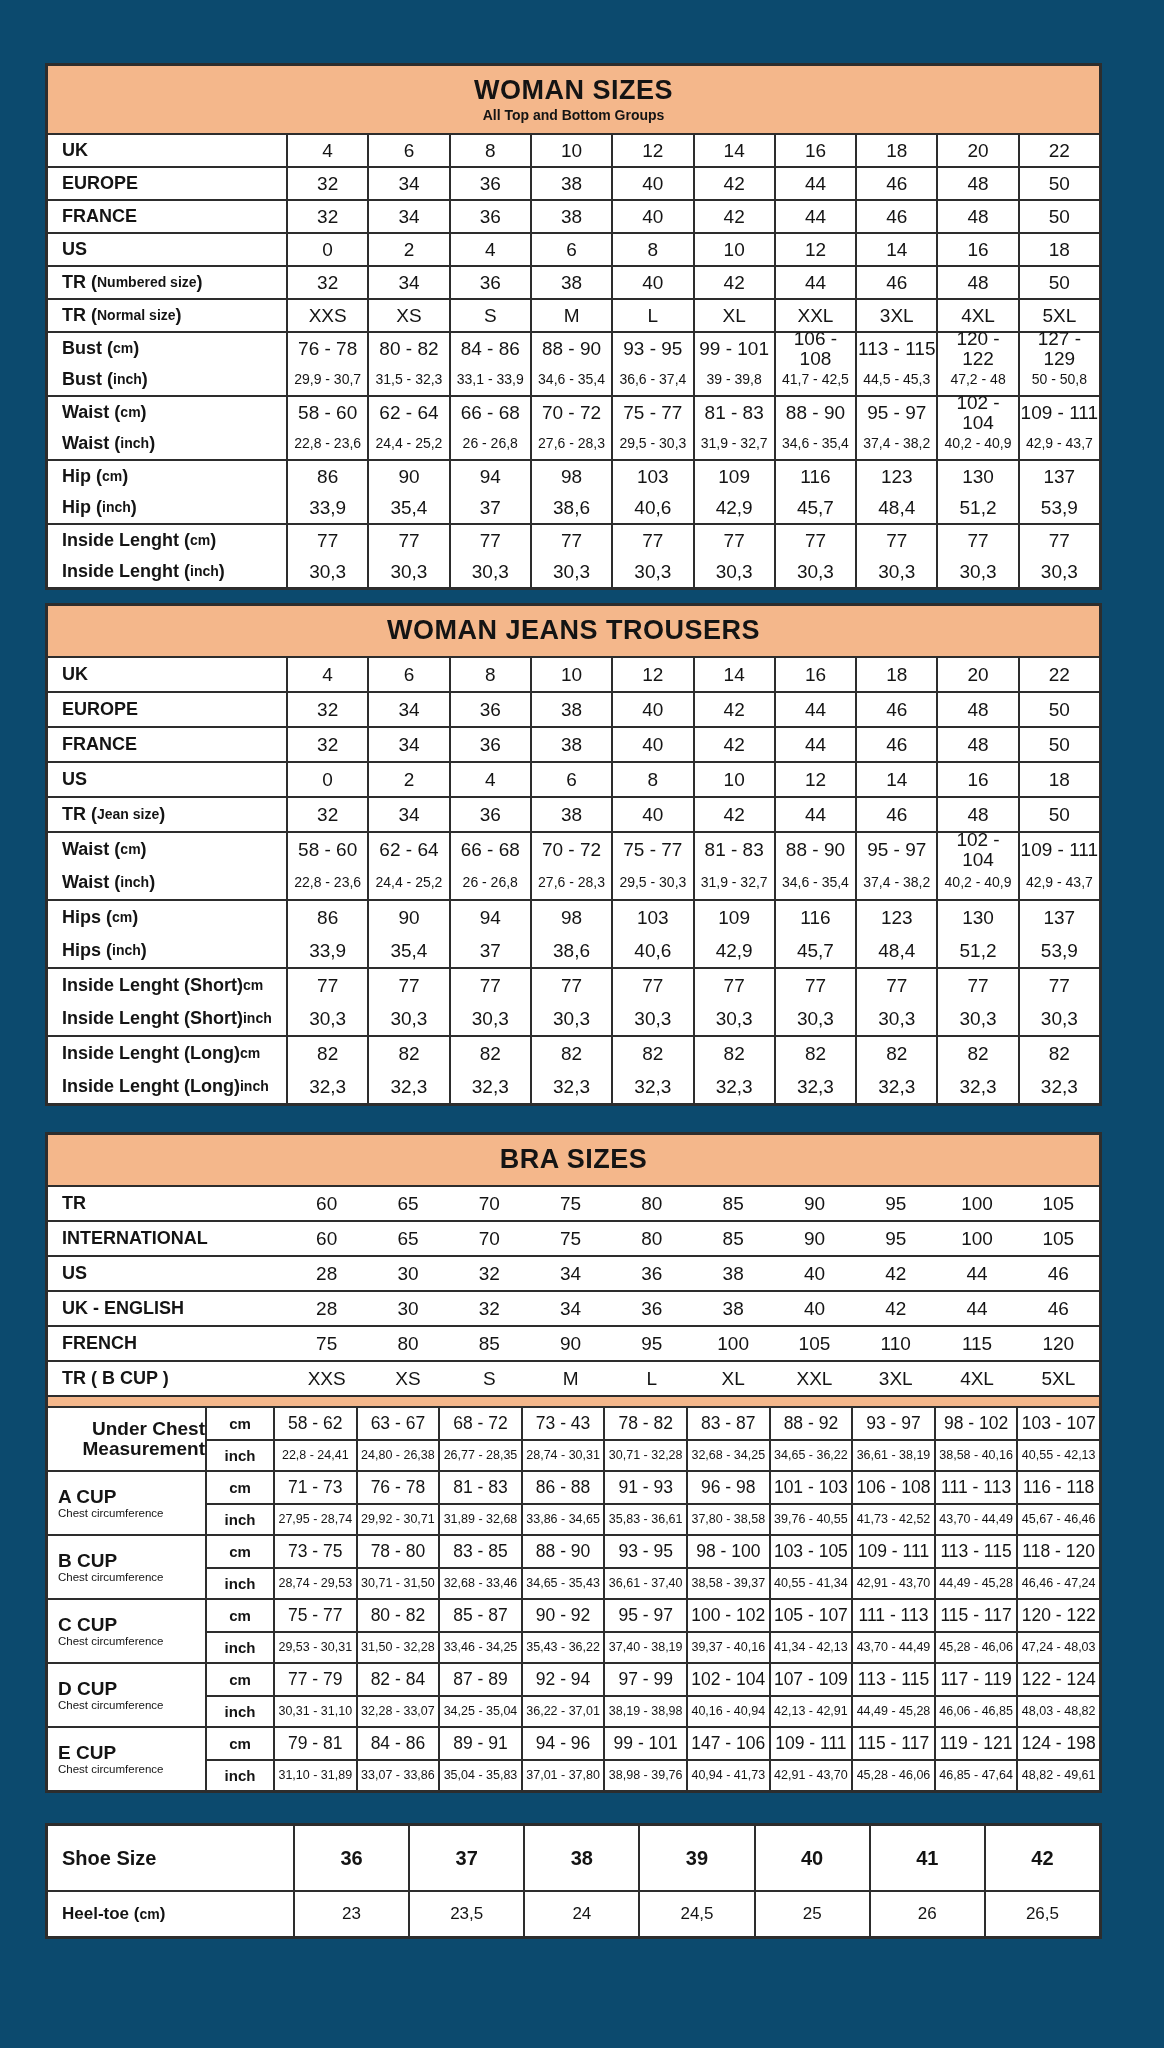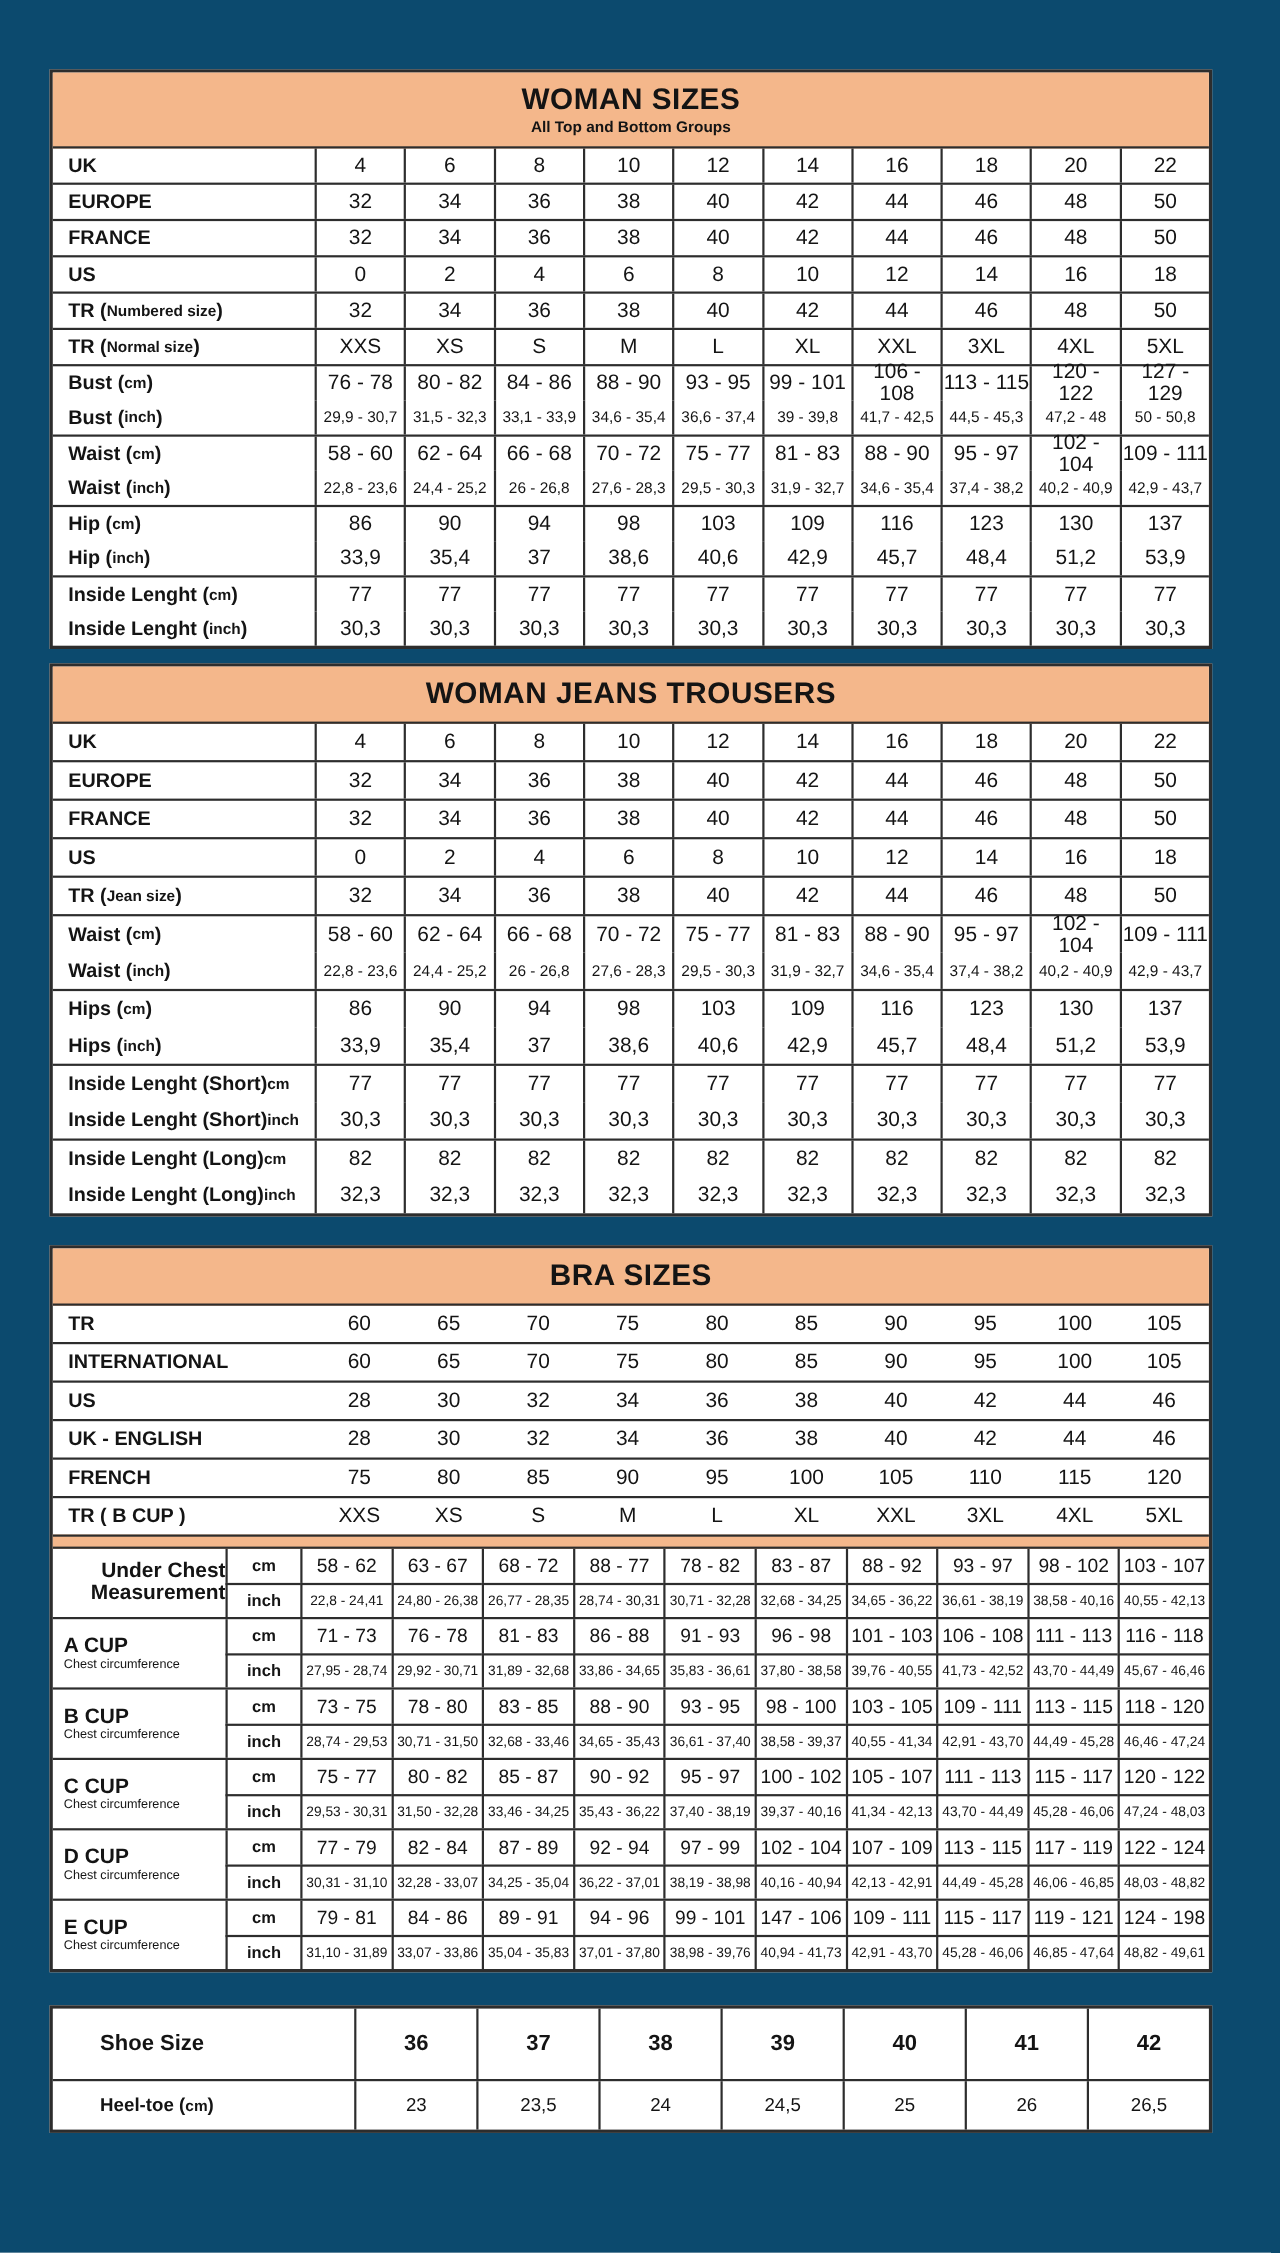--- a/index.html
+++ b/index.html
@@ -22,21 +22,21 @@
   .table-header{
     background:var(--peach);border-bottom:2px solid var(--bc);
     text-align:center;padding:9px 4px 10px;
   }
   .table-title{font-size:27px;font-weight:700;letter-spacing:.5px;}
   .table-subtitle{font-size:14px;font-weight:700;margin-top:1px;}
 
   .group + .group{border-top:2px solid var(--bc);}
   .row{display:grid;}
   .t0 .row,.t1 .row,.t2 .row{grid-template-columns:238px repeat(10,1fr);}
-  .t3 .row{grid-template-columns:245px repeat(7,1fr);padding-left:29px;}
+  .t3 .row{grid-template-columns:245px repeat(7,1fr);}
 
   .cell{
     display:flex;align-items:center;justify-content:center;
     font-size:19px;line-height:1.05;text-align:center;
   }
   .t0 .cell{height:31px;}
   .t1 .cell{height:33px;}
   .t2 .row .cell{height:33px;}
   .t3 .group:nth-child(1) .cell{height:64px;}
   .t3 .group:nth-child(2) .cell{height:44px;}
@@ -573,21 +573,21 @@
       </div>
       <div class="sep"></div>
       <div class="cgroup">
         <div class="cell cup-label">
           <div class="cup-name">Under Chest Measurement</div>
         </div>
         <div class="cell unit">cm</div>
         <div class="cell cmval">58 - 62</div>
         <div class="cell cmval">63 - 67</div>
         <div class="cell cmval">68 - 72</div>
-        <div class="cell cmval">88 - 77</div>
+        <div class="cell cmval">73 - 43</div>
         <div class="cell cmval">78 - 82</div>
         <div class="cell cmval">83 - 87</div>
         <div class="cell cmval">88 - 92</div>
         <div class="cell cmval">93 - 97</div>
         <div class="cell cmval">98 - 102</div>
         <div class="cell cmval">103 - 107</div>
         <div class="cell unit r1">inch</div>
         <div class="cell r1 small">22,8 - 24,41</div>
         <div class="cell r1 small">24,80 - 26,38</div>
         <div class="cell r1 small">26,77 - 28,35</div>

